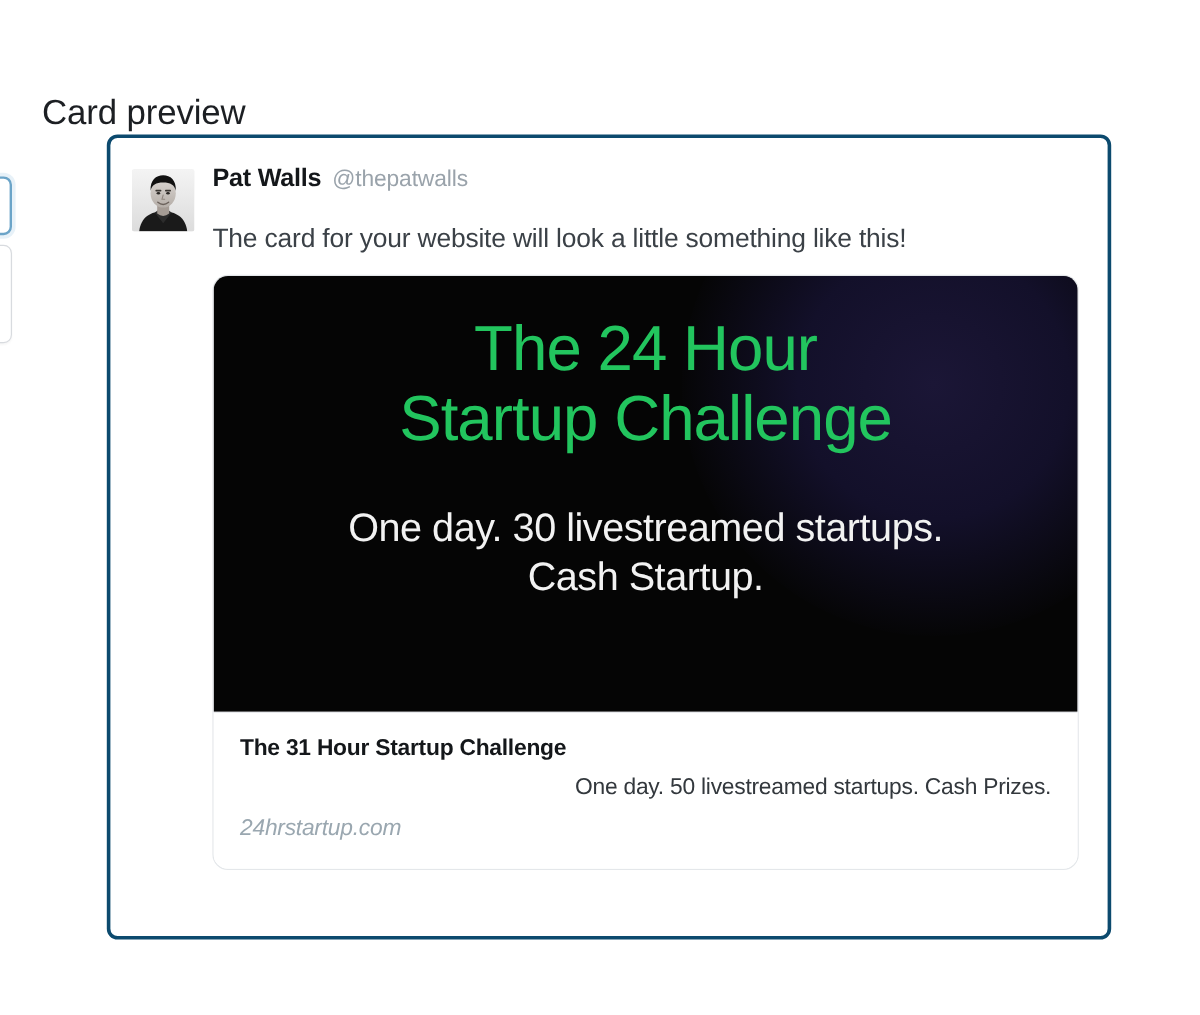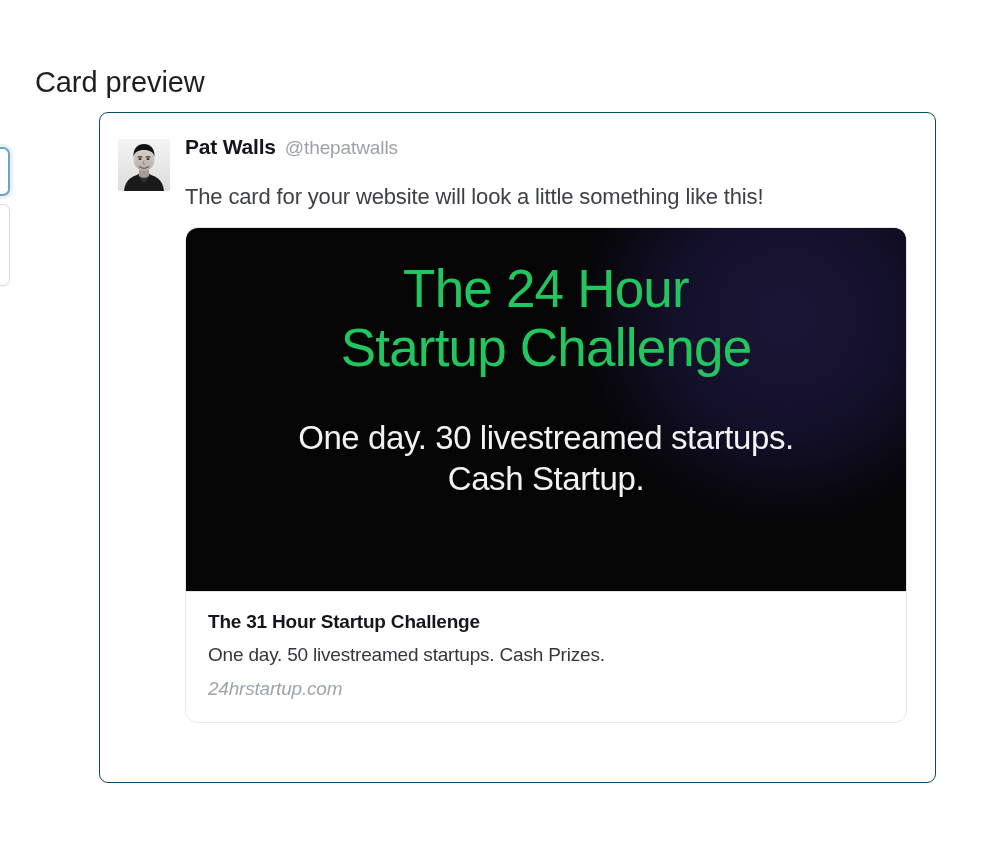--- a/index.html
+++ b/index.html
@@ -36,38 +36,38 @@
     top: 204px;
     height: 82px;
     border: 1px solid #d8dbdf;
     box-shadow: 0 1px 2px rgba(0,0,0,0.04);
   }
 
   
   .page-title {
     position: absolute;
     left: 35px;
-    top: 45px;
+    top: 57px;
     font-size: 29px;
     line-height: 36px;
     font-weight: 400;
     color: #1c1f23;
     letter-spacing: -0.1px;
     white-space: nowrap;
   }
 
   
   .preview-panel {
     position: absolute;
-    left: 99px;
+    left: 89px;
     top: 112px;
     width: 837px;
     height: 671px;
     background: #ffffff;
-    border: 1px solid #0c4a6e;
+    border: 3px solid #0c4a6e;
     border-radius: 9px;
   }
 
   
   .tweet {
     position: absolute;
     left: 18px;
     top: 22px;
     right: 18px;
   }
@@ -186,20 +186,21 @@
     color: #14171a;
     line-height: 24px;
     letter-spacing: -0.2px;
   }
   .meta-desc {
     margin-top: 9px;
     font-size: 19px;
     color: #33383d;
     line-height: 24px;
     letter-spacing: -0.2px;
+    text-align: right;
   }
   .meta-domain {
     margin-top: 10px;
     font-size: 19px;
     color: #9aa7b0;
     line-height: 24px;
     letter-spacing: -0.2px;
     font-style: italic;
   }
 </style>

